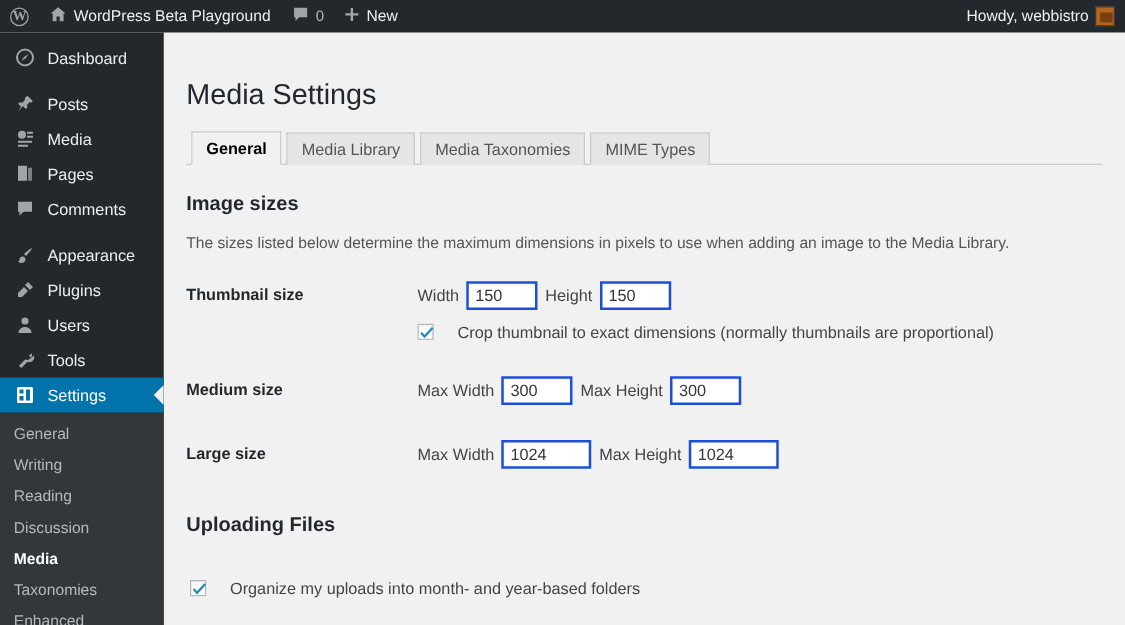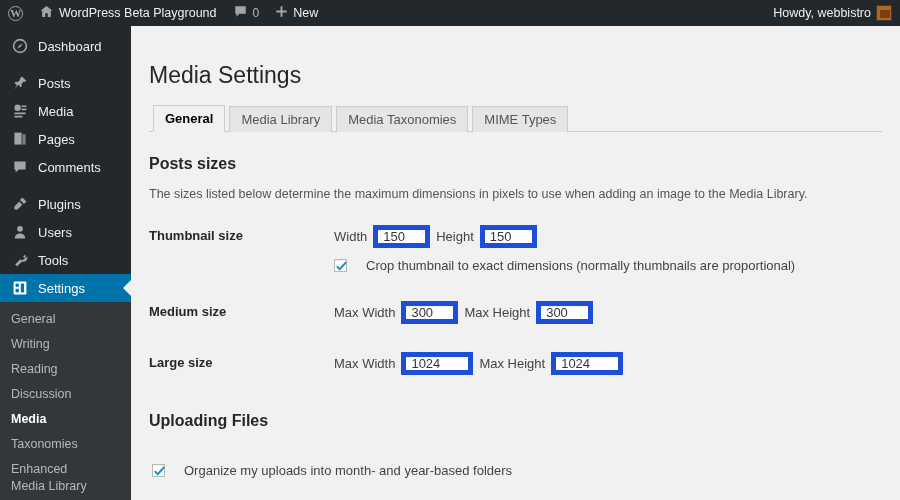--- a/index.html
+++ b/index.html
@@ -225,21 +225,21 @@
   .field-row {
     display: flex;
     align-items: center;
     gap: 6px;
     flex-wrap: wrap;
   }
   .field-label { color: #444; font-size: 13px; }
   .num-input {
     width: 57px;
     height: 23px;
-    border: 5px solid #1d4ed8;
+    border: 2px solid #1d4ed8;
     background: #fff;
     color: #32373c;
     font-family: "Liberation Sans", sans-serif;
     font-size: 13px;
     padding: 0 5px;
     border-radius: 0;
     box-shadow: inset 0 1px 2px rgba(0,0,0,.06);
   }
   .num-input.wide { width: 72px; }
 
@@ -375,20 +375,28 @@
     <span class="mi-icon">
       <svg width="16" height="16" viewBox="0 0 20 20">
           <path fill="currentColor" d="M3 3h14v10H8.5L4.5 17v-4H3z"></path>
         </svg>
     </span>
     <span class="mi-label">Comments</span>
   </div>
 
   <div class="menu-sep"></div>
 
+  <div class="menu-item">
+    <span class="mi-icon">
+      <svg width="16" height="16" viewBox="0 0 20 20">
+          <path fill="currentColor" d="M17 3c-1 0-6 4-8 6l2 2c2-2 6-7 6-8zM7.5 11.5c-1.5 0-3 1.2-3 3 0 1-.8 1.8-1.5 2 .8.8 2 1.5 3.5 1.5 2.2 0 4-1.6 4-3.5 0-1.7-1.3-3-3-3z"></path>
+        </svg>
+    </span>
+    <span class="mi-label">Appearance</span>
+  </div>
 
   <div class="menu-item">
     <span class="mi-icon">
       <svg width="16" height="16" viewBox="0 0 20 20">
           <path fill="currentColor" d="M13 2l5 5-3 3-5-5zM9 7l4 4-6 6H3v-4z"></path>
         </svg>
     </span>
     <span class="mi-label">Plugins</span>
   </div>
 
@@ -438,21 +446,21 @@
 
   <h1 id="page-title">Media Settings</h1>
 
   <div id="tabs">
     <div class="tab active">General</div>
     <div class="tab">Media Library</div>
     <div class="tab">Media Taxonomies</div>
     <div class="tab">MIME Types</div>
   </div>
 
-  <h2 class="section-heading">Posts sizes</h2>
+  <h2 class="section-heading">Image sizes</h2>
   <p class="section-desc">The sizes listed below determine the maximum dimensions in pixels to use when adding an image to the Media Library.</p>
 
   <table class="form-table">
     <tbody>
         <tr>
       <th>Thumbnail size</th>
       <td>
         <div class="field-row">
           <span class="field-label">Width</span>
           <input class="num-input" type="text" value="150" style="">

